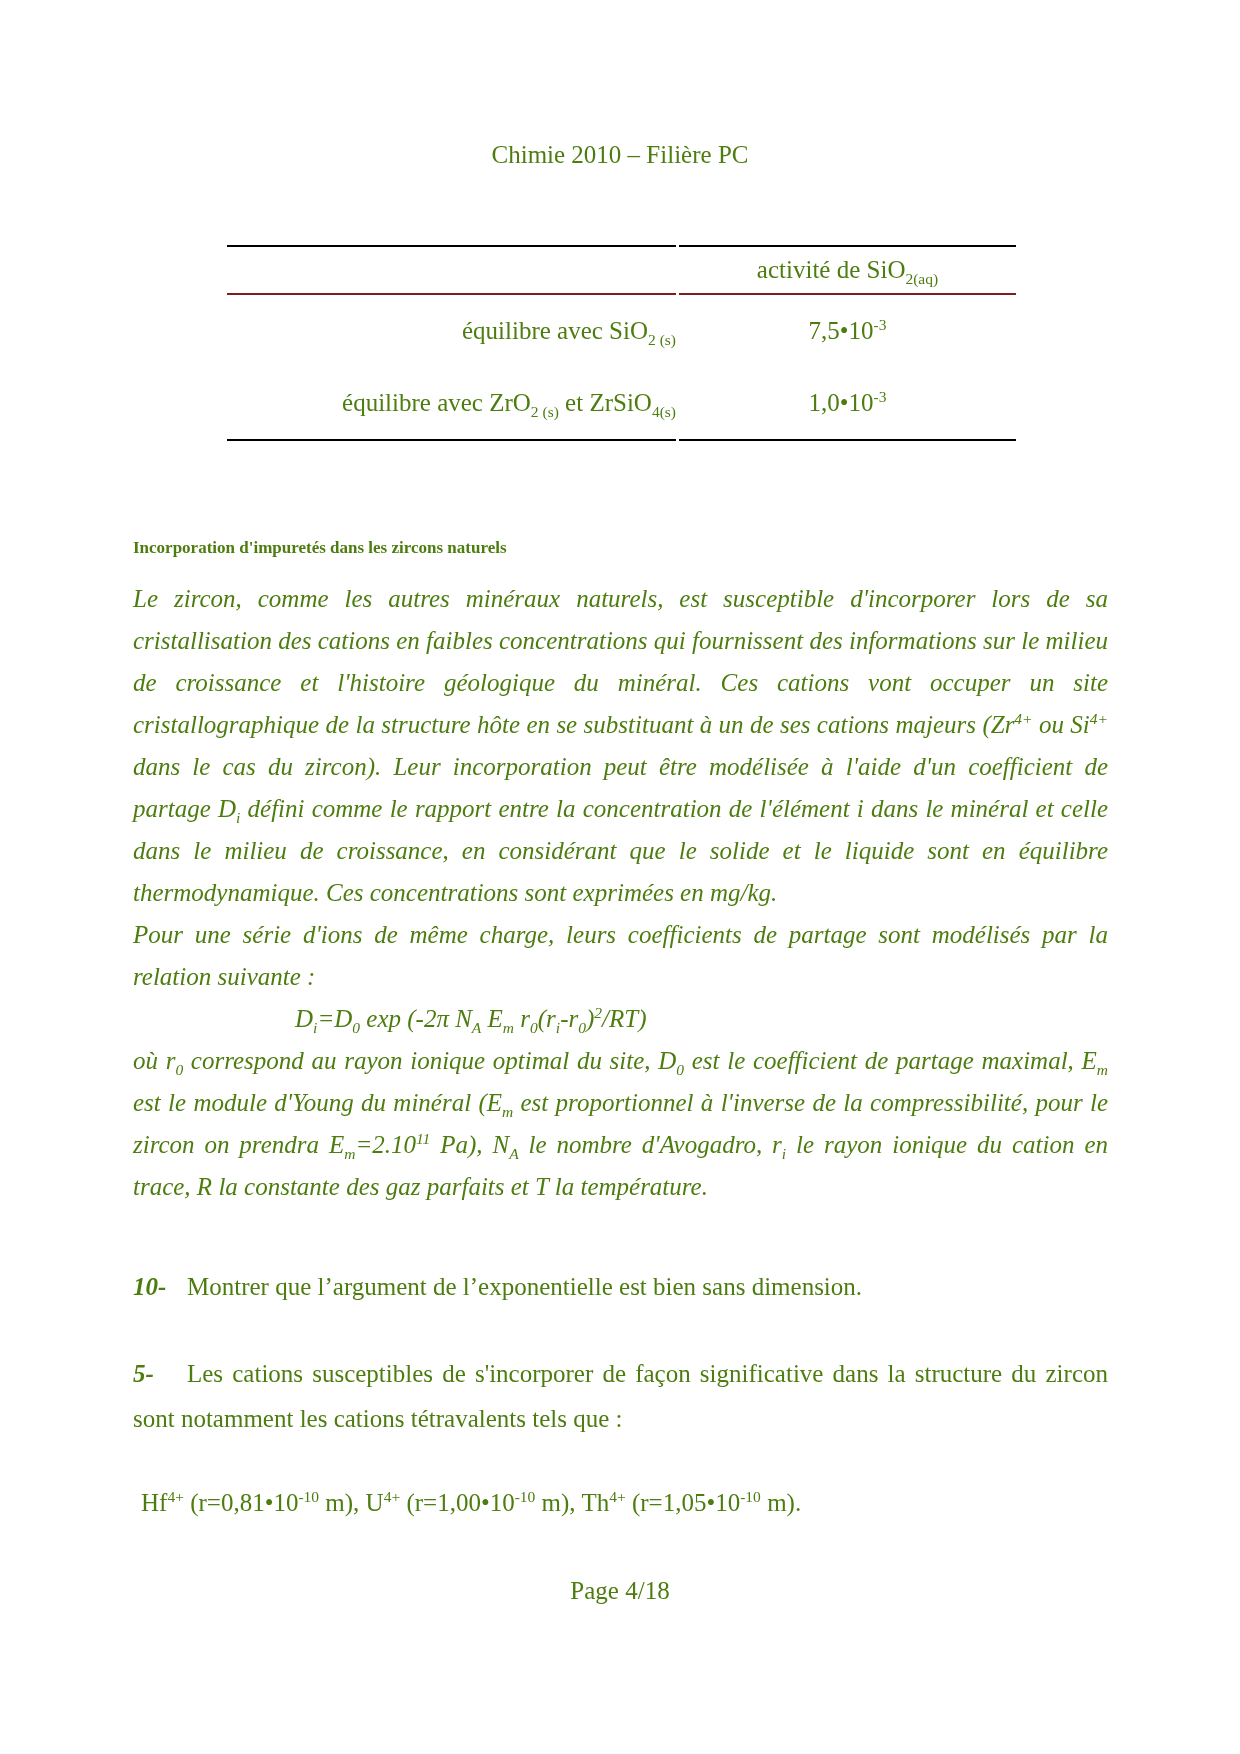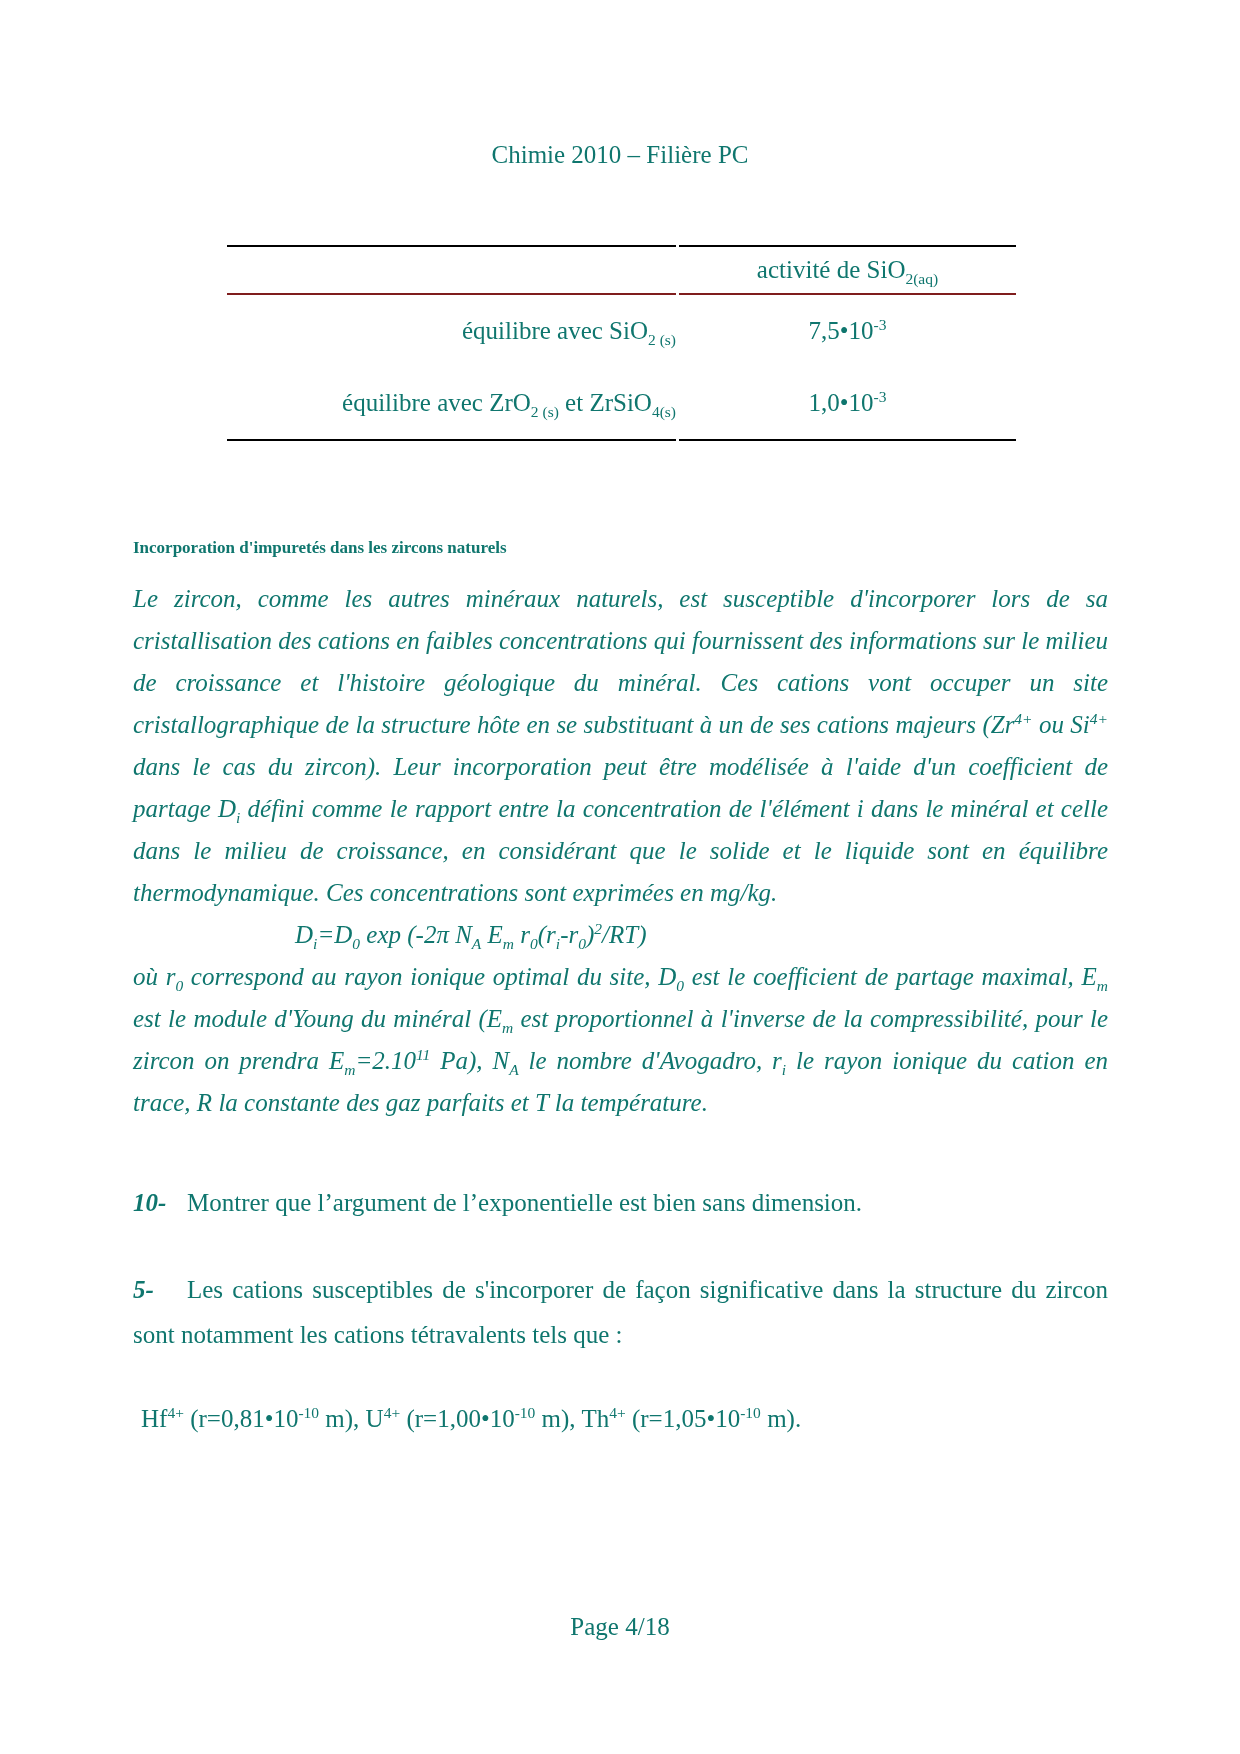--- a/index.html
+++ b/index.html
@@ -1,21 +1,21 @@
 <!DOCTYPE html>
 <html><head>
 <meta charset="utf-8">
 <style>
   html, body { margin: 0; padding: 0; background: #ffffff; }
   .page {
     position: relative;
     width: 1240px;
     height: 1754px;
     background: #ffffff;
-    color: #0f766e;
+    color: #4d7c0f;
     font-family: "Liberation Serif", "DejaVu Serif", serif;
     font-size: 25px;
     overflow: hidden;
   }
   sub, sup { font-size: 0.62em; line-height: 0; }
   sup { vertical-align: super; }
   sub { vertical-align: sub; }
 
   .doc-title {
     position: absolute;
@@ -64,21 +64,21 @@
   .just { text-align: justify; line-height: 42px; }
   .formula { line-height: 42px; padding-left: 162px; }
   .question { text-align: justify; line-height: 45px; }
   .q10 { margin-top: 56px; }
   .q11 { margin-top: 42px; }
   .q-num { display: inline-block; width: 54px; font-weight: bold; font-style: italic; }
   .cations { line-height: 45px; padding-left: 8px; margin-top: 39px; }
 
   .footer {
     position: absolute;
-    top: 1612px; left: 0;
+    top: 1576px; left: 0;
     width: 100%;
     text-align: center;
     line-height: 30px;
   }
 </style>
 </head>
 <body>
 
 <div class="page">
 
@@ -99,20 +99,21 @@
       <tr>
         <td class="c1 label">équilibre avec ZrO<sub>2 (s)</sub> et ZrSiO<sub>4(s)</sub></td>
         <td class="c2 value">1,0•10<sup>-3</sup></td>
       </tr>
     </tbody>
   </table>
 
   <div class="content">
     <h2 class="heading">Incorporation d'impuretés dans les zircons naturels</h2>
     <p class="ital just">Le zircon, comme les autres minéraux naturels, est susceptible d'incorporer lors de sa cristallisation des cations en faibles concentrations qui fournissent des informations sur le milieu de croissance et l'histoire géologique du minéral. Ces cations vont occuper un site cristallographique de la structure hôte en se substituant à un de ses cations majeurs (Zr<sup>4+</sup> ou Si<sup>4+</sup> dans le cas du zircon). Leur incorporation peut être modélisée à l'aide d'un coefficient de partage D<sub>i</sub> défini comme le rapport entre la concentration de l'élément i dans le minéral et celle dans le milieu de croissance, en considérant que le solide et le liquide sont en équilibre thermodynamique. Ces concentrations sont exprimées en mg/kg.</p>
+    <p class="ital just">Pour une série d'ions de même charge, leurs coefficients de partage sont modélisés par la relation suivante :</p>
     <p class="formula ital">D<sub>i</sub>=D<sub>0</sub> exp (-2π N<sub>A</sub> E<sub>m</sub> r<sub>0</sub>(r<sub>i</sub>-r<sub>0</sub>)<sup>2</sup>/RT)</p>
     <p class="ital just">où r<sub>0</sub> correspond au rayon ionique optimal du site, D<sub>0</sub> est le coefficient de partage maximal, E<sub>m</sub> est le module d'Young du minéral (E<sub>m</sub> est proportionnel à l'inverse de la compressibilité, pour le zircon on prendra E<sub>m</sub>=2.10<sup>11</sup> Pa), N<sub>A</sub> le nombre d'Avogadro, r<sub>i</sub> le rayon ionique du cation en trace, R la constante des gaz parfaits et T la température.</p>
 
     <div class="question q10">
       <span class="q-num">10-</span><span class="q-text">Montrer que l’argument de l’exponentielle est bien sans dimension.</span>
     </div>
 
     <div class="question q11">
       <span class="q-num">5-</span><span class="q-text">Les cations susceptibles de s'incorporer de façon significative dans la structure du zircon sont notamment les cations tétravalents tels que :</span>
     </div>

